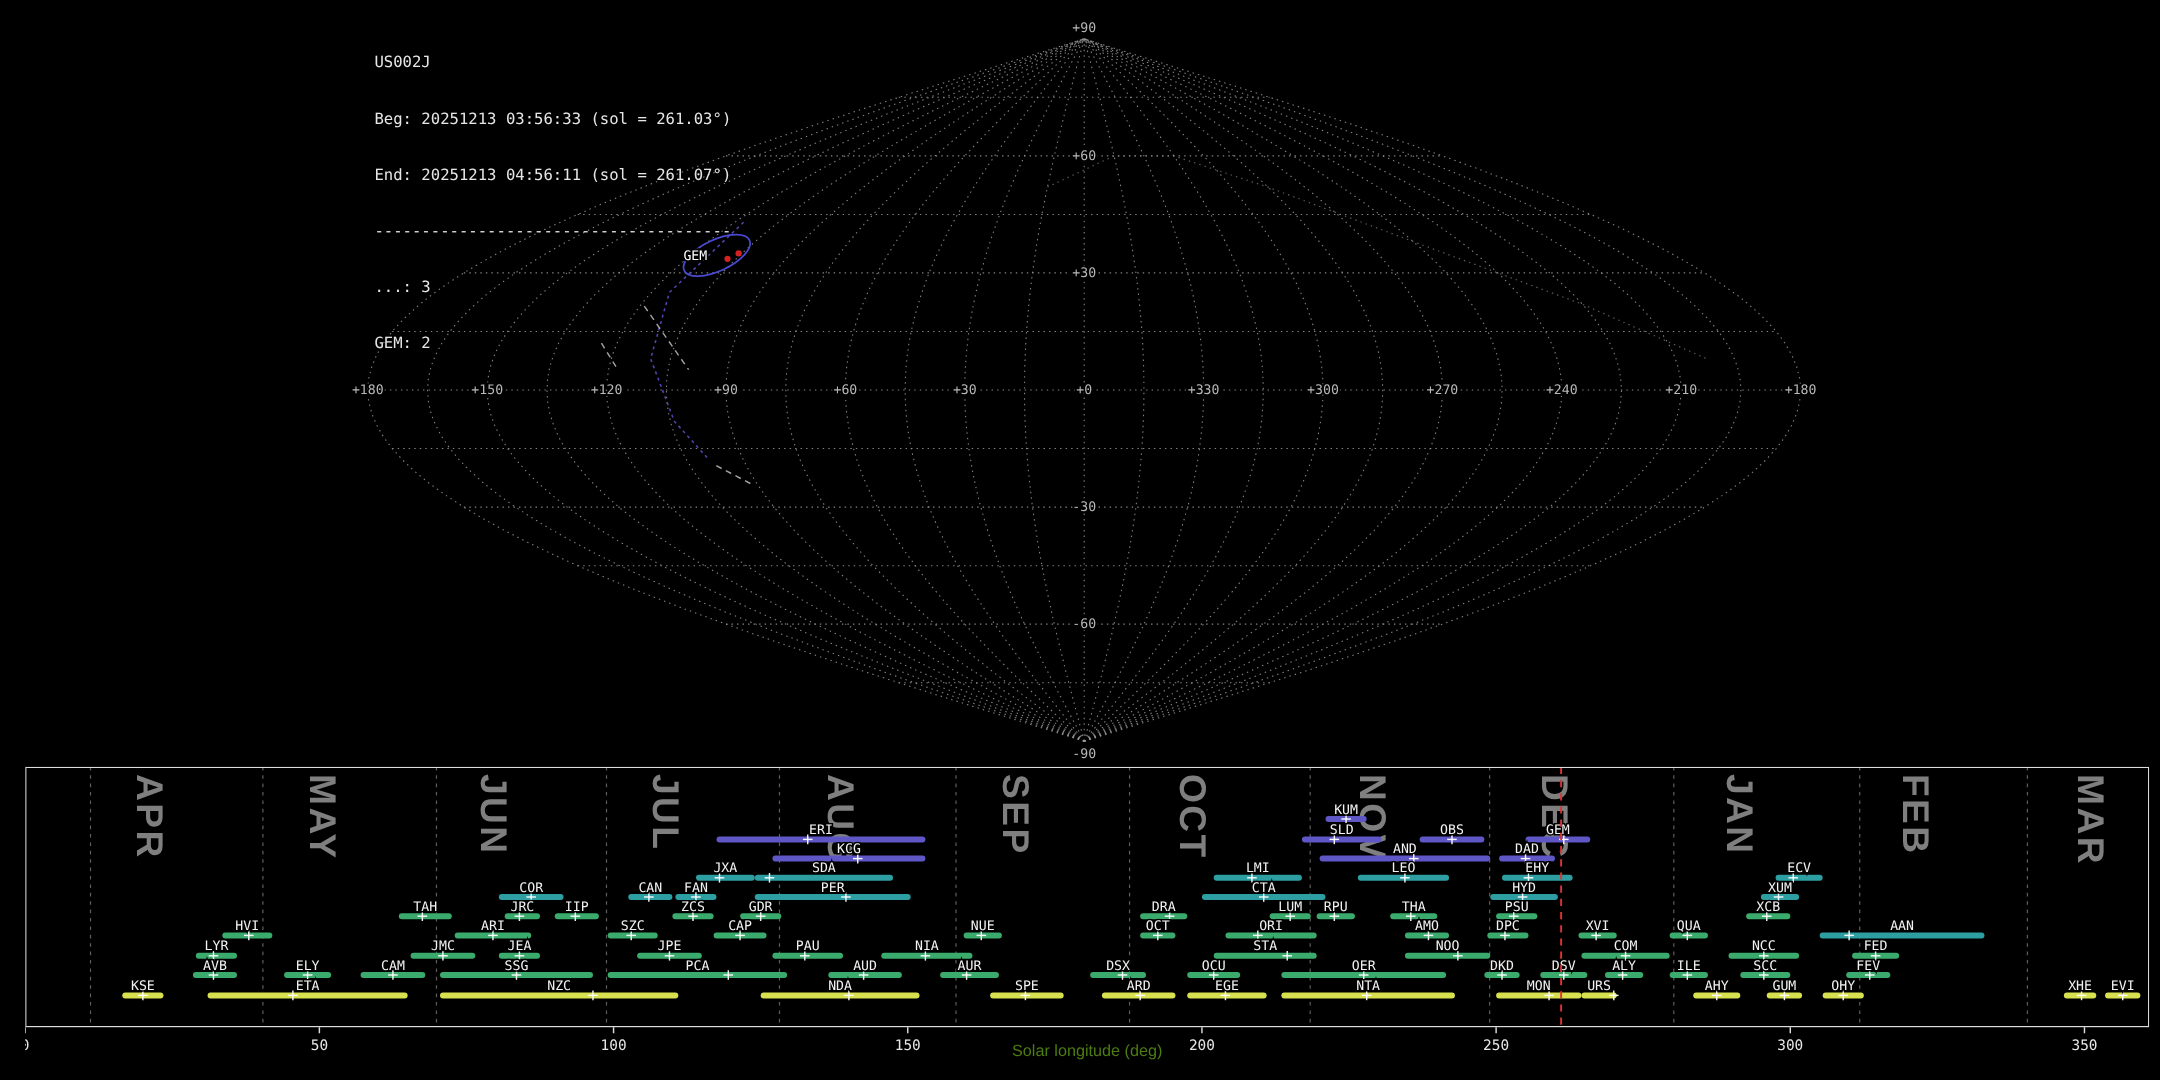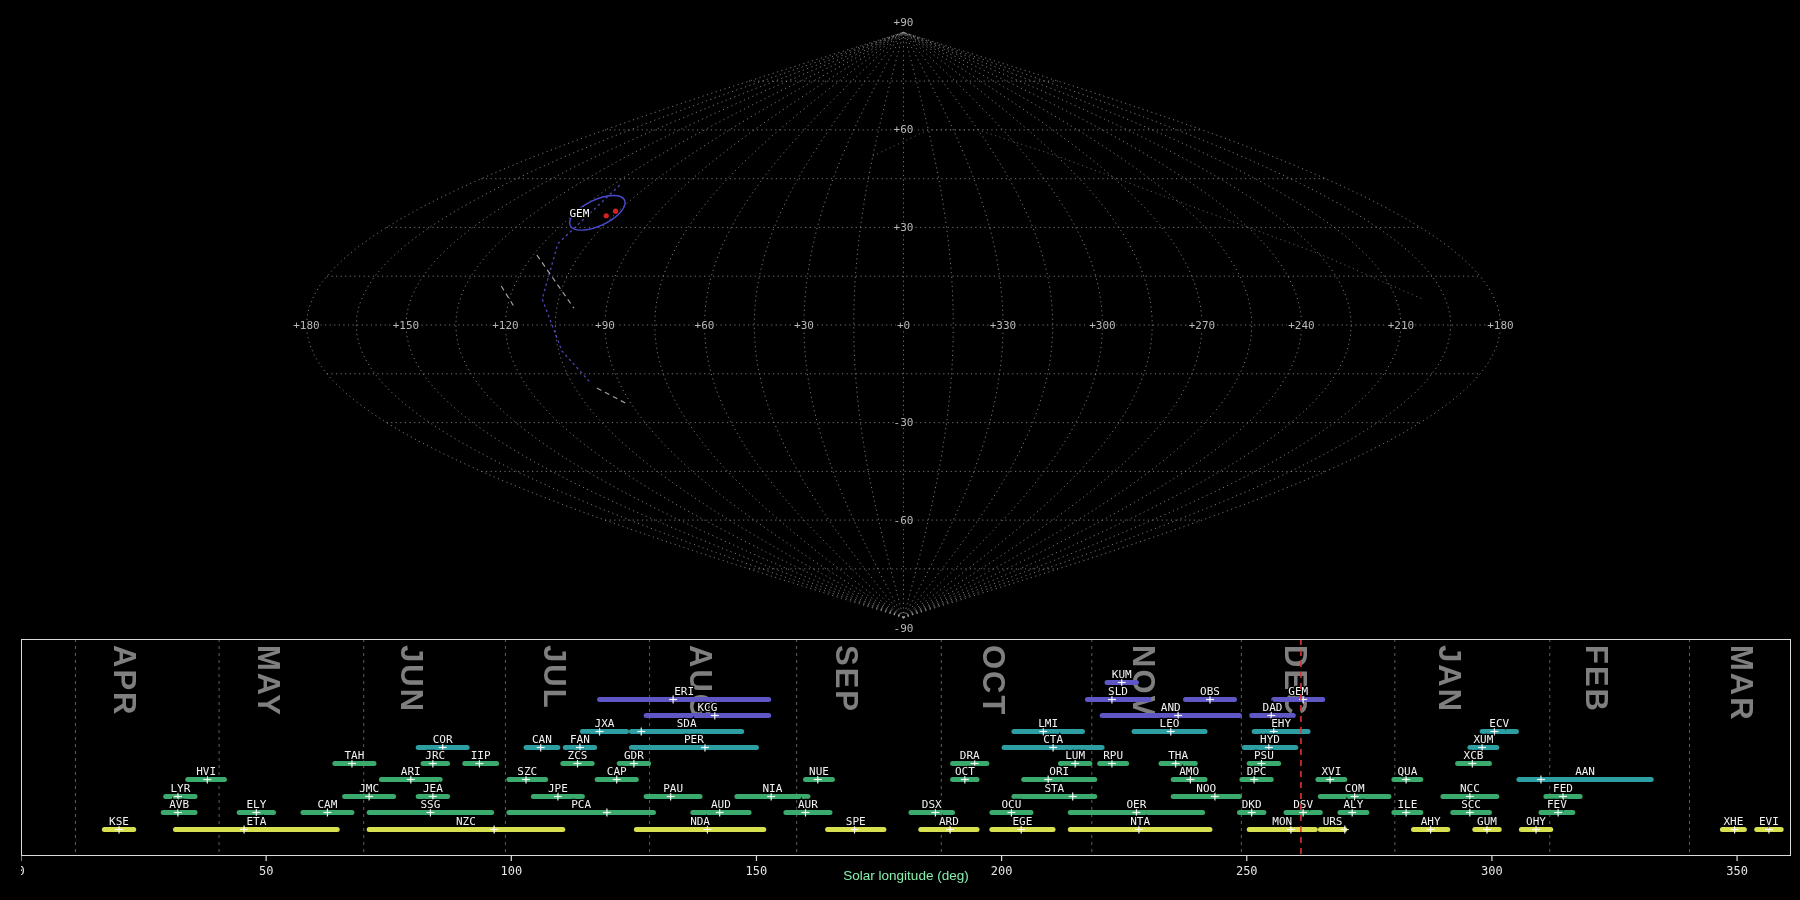--- a/index.html
+++ b/index.html
@@ -2,21 +2,21 @@
 <html><head>
 <meta charset="utf-8">
 <style>
   html,body{margin:0;padding:0;background:#000;}
   #root{position:relative;width:1800px;height:900px;background:#000;overflow:hidden;
         font-family:"DejaVu Sans Mono",monospace;}
   #info{position:absolute;left:312px;top:14px;color:#e6e6e6;font-size:13px;line-height:1.2;
         white-space:pre;}
   #skymap{position:absolute;left:0;top:0;}
   #timeline-wrap{position:absolute;left:21px;top:639px;}
-  #xlabel{position:absolute;left:21px;top:868px;width:1770px;text-align:center;color:#86efac;
+  #xlabel{position:absolute;left:21px;top:868px;width:1770px;text-align:center;color:#4d7c0f;
         font-family:"Liberation Sans",sans-serif;font-size:13.5px;}
 </style>
 </head>
 <body>
 
 <div id="root">
 
   <svg id="skymap" width="1800" height="645">
       <polyline points="903.5,617.7 934.7,607.9 965.9,598.2 996.9,588.4 1027.6,578.7 1058.0,568.9 1088.0,559.2 1117.4,549.4 1146.3,539.6 1174.5,529.9 1202.0,520.1 1228.6,510.4 1254.4,500.6 1279.2,490.9 1303.0,481.1 1325.6,471.4 1347.2,461.6 1367.5,451.8 1386.5,442.1 1404.2,432.3 1420.5,422.6 1435.4,412.8 1448.9,403.1 1460.8,393.3 1471.3,383.5 1480.2,373.8 1487.5,364.0 1493.1,354.3 1497.2,344.5 1499.7,334.8 1500.5,325.0 1499.7,315.2 1497.2,305.5 1493.1,295.7 1487.5,286.0 1480.2,276.2 1471.3,266.5 1460.8,256.7 1448.9,246.9 1435.4,237.2 1420.5,227.4 1404.2,217.7 1386.5,207.9 1367.5,198.2 1347.2,188.4 1325.6,178.7 1303.0,168.9 1279.2,159.1 1254.4,149.4 1228.6,139.6 1202.0,129.9 1174.5,120.1 1146.3,110.4 1117.4,100.6 1088.0,90.8 1058.0,81.1 1027.6,71.3 996.9,61.6 965.9,51.8 934.7,42.1 903.5,32.3" fill="none" stroke="#9a9a9a" stroke-width="0.9" stroke-dasharray="1.2 3.4" opacity="0.85"></polyline>
       <polyline points="903.5,617.7 932.1,607.9 960.7,598.2 989.1,588.4 1017.3,578.7 1045.1,568.9 1072.6,559.2 1099.6,549.4 1126.1,539.6 1151.9,529.9 1177.1,520.1 1201.6,510.4 1225.2,500.6 1247.9,490.9 1269.7,481.1 1290.5,471.4 1310.2,461.6 1328.8,451.8 1346.2,442.1 1362.5,432.3 1377.4,422.6 1391.1,412.8 1403.4,403.1 1414.4,393.3 1424.0,383.5 1432.1,373.8 1438.8,364.0 1444.0,354.3 1447.8,344.5 1450.0,334.8 1450.8,325.0 1450.0,315.2 1447.8,305.5 1444.0,295.7 1438.8,286.0 1432.1,276.2 1424.0,266.5 1414.4,256.7 1403.4,246.9 1391.1,237.2 1377.4,227.4 1362.5,217.7 1346.2,207.9 1328.8,198.2 1310.2,188.4 1290.5,178.7 1269.7,168.9 1247.9,159.1 1225.2,149.4 1201.6,139.6 1177.1,129.9 1151.9,120.1 1126.1,110.4 1099.6,100.6 1072.6,90.8 1045.1,81.1 1017.3,71.3 989.1,61.6 960.7,51.8 932.1,42.1 903.5,32.3" fill="none" stroke="#9a9a9a" stroke-width="0.9" stroke-dasharray="1.2 3.4" opacity="0.85"></polyline>
@@ -77,20 +77,28 @@
       <text x="1401" y="328.5" text-anchor="middle" font-size="11" fill="#b8b8b8" paint-order="stroke" stroke="#000" stroke-width="3" font-family="&quot;DejaVu Sans Mono&quot;,monospace">+210</text>
       <text x="1500.5" y="328.5" text-anchor="middle" font-size="11" fill="#b8b8b8" paint-order="stroke" stroke="#000" stroke-width="3" font-family="&quot;DejaVu Sans Mono&quot;,monospace">+180</text>
       <text x="903.5" y="26.30000000000001" text-anchor="middle" font-size="11" fill="#b8b8b8" paint-order="stroke" stroke="#000" stroke-width="3" font-family="&quot;DejaVu Sans Mono&quot;,monospace">+90</text>
       <text x="903.5" y="133.36666666666667" text-anchor="middle" font-size="11" fill="#b8b8b8" paint-order="stroke" stroke="#000" stroke-width="3" font-family="&quot;DejaVu Sans Mono&quot;,monospace">+60</text>
       <text x="903.5" y="230.93333333333334" text-anchor="middle" font-size="11" fill="#b8b8b8" paint-order="stroke" stroke="#000" stroke-width="3" font-family="&quot;DejaVu Sans Mono&quot;,monospace">+30</text>
       <text x="903.5" y="426.06666666666666" text-anchor="middle" font-size="11" fill="#b8b8b8" paint-order="stroke" stroke="#000" stroke-width="3" font-family="&quot;DejaVu Sans Mono&quot;,monospace">-30</text>
       <text x="903.5" y="523.6333333333333" text-anchor="middle" font-size="11" fill="#b8b8b8" paint-order="stroke" stroke="#000" stroke-width="3" font-family="&quot;DejaVu Sans Mono&quot;,monospace">-60</text>
       <text x="903.5" y="631.7" text-anchor="middle" font-size="11" fill="#b8b8b8" paint-order="stroke" stroke="#000" stroke-width="3" font-family="&quot;DejaVu Sans Mono&quot;,monospace">-90</text>
     </svg>
 
+  <div id="info">
+    <div>US002J</div>
+    <div>Beg: 20251213 03:56:33 (sol = 261.03°)</div>
+    <div>End: 20251213 04:56:11 (sol = 261.07°)</div>
+    <div>--------------------------------------</div>
+    <div>...: 3</div>
+    <div>GEM: 2</div>
+  </div>
 
   <div id="timeline-wrap">
     <svg id="tl" width="1770" height="248">
         <line x1="54.423822714681435" y1="0" x2="54.423822714681435" y2="217" stroke="#5f5f5f" stroke-width="1" stroke-dasharray="3 4"></line>
         <text transform="translate(115.2534626038781 6) rotate(90)" font-size="31" font-weight="bold" fill="#8d8d8d" opacity="0.9" letter-spacing="2" text-anchor="start" dominant-baseline="hanging" font-family="&quot;Liberation Sans&quot;,sans-serif">APR</text>
         <line x1="198.0831024930748" y1="0" x2="198.0831024930748" y2="217" stroke="#5f5f5f" stroke-width="1" stroke-dasharray="3 4"></line>
         <text transform="translate(259.40304709141276 6) rotate(90)" font-size="31" font-weight="bold" fill="#8d8d8d" opacity="0.9" letter-spacing="2" text-anchor="start" dominant-baseline="hanging" font-family="&quot;Liberation Sans&quot;,sans-serif">MAY</text>
         <line x1="342.7229916897507" y1="0" x2="342.7229916897507" y2="217" stroke="#5f5f5f" stroke-width="1" stroke-dasharray="3 4"></line>
         <text transform="translate(402.5720221606648 6) rotate(90)" font-size="31" font-weight="bold" fill="#8d8d8d" opacity="0.9" letter-spacing="2" text-anchor="start" dominant-baseline="hanging" font-family="&quot;Liberation Sans&quot;,sans-serif">JUN</text>
         <line x1="484.4210526315789" y1="0" x2="484.4210526315789" y2="217" stroke="#5f5f5f" stroke-width="1" stroke-dasharray="3 4"></line>

